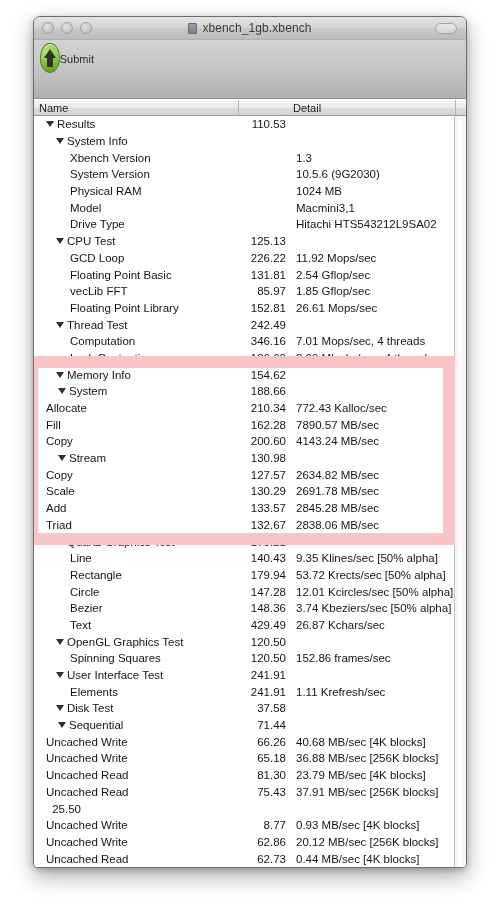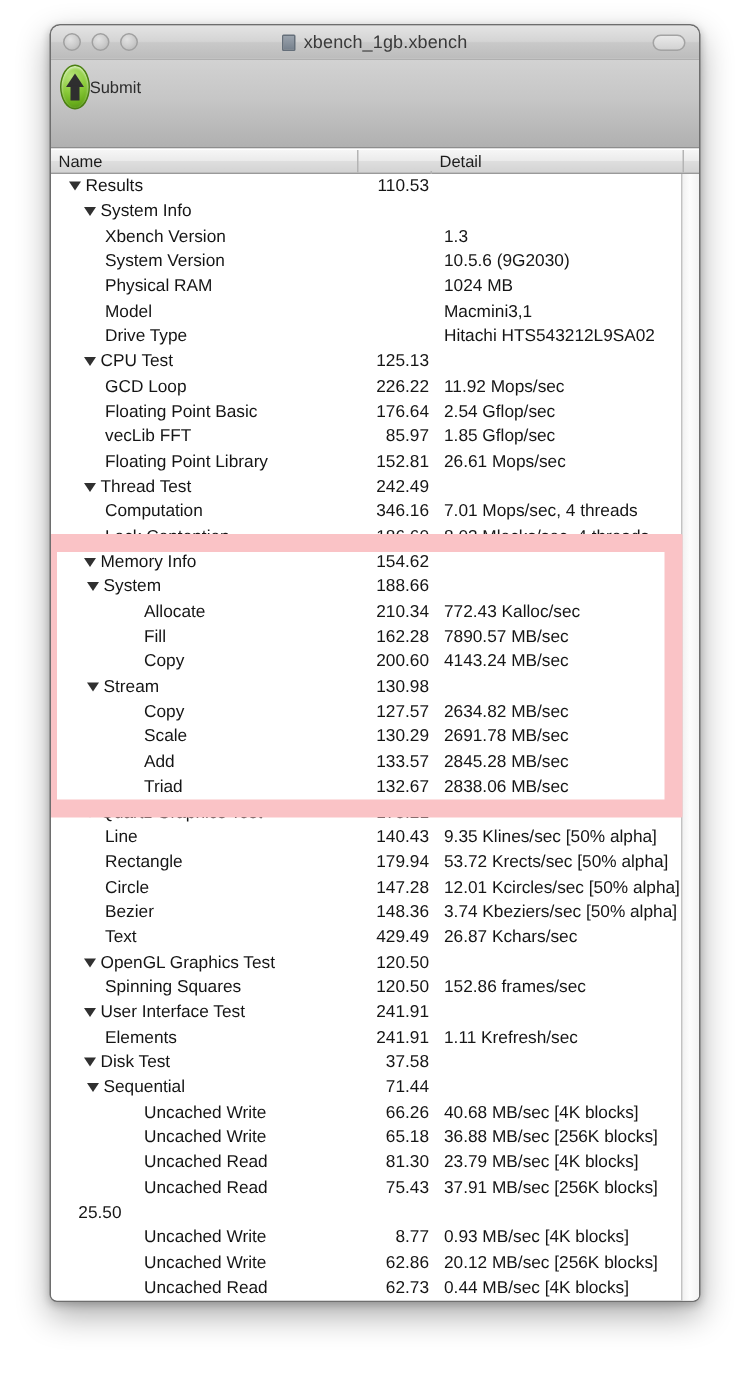--- a/index.html
+++ b/index.html
@@ -211,21 +211,21 @@
     border-top: 6px solid #303030;
     margin-right: 3px;
     flex: none;
   }
   .tri-spacer { width: 12px; flex: none; }
 
   
   .lvl0 { padding-left: 12px; }
   .lvl1 { padding-left: 22px; }
   .lvl2 { padding-left: 24px; }
-  .lvl3 { padding-left: 50px; }
+  .lvl3 { }
 
   
   .highlight {
     position: absolute;
     border: 12px solid #fac3c6;
     border-radius: 1px;
     pointer-events: none;
     box-sizing: border-box;
     z-index: 5;
   }
@@ -346,21 +346,21 @@
             <span>GCD Loop</span>
           </div>
           <div class="cell-score">226.22</div>
           <div class="cell-detail">11.92 Mops/sec</div>
         </div>
         <div class="row">
           <div class="cell-name lvl2">
             <span class="tri-spacer"></span>
             <span>Floating Point Basic</span>
           </div>
-          <div class="cell-score">176.64</div>
+          <div class="cell-score">131.81</div>
           <div class="cell-detail">2.54 Gflop/sec</div>
         </div>
         <div class="row">
           <div class="cell-name lvl2">
             <span class="tri-spacer"></span>
             <span>vecLib FFT</span>
           </div>
           <div class="cell-score">85.97</div>
           <div class="cell-detail">1.85 Gflop/sec</div>
         </div>

